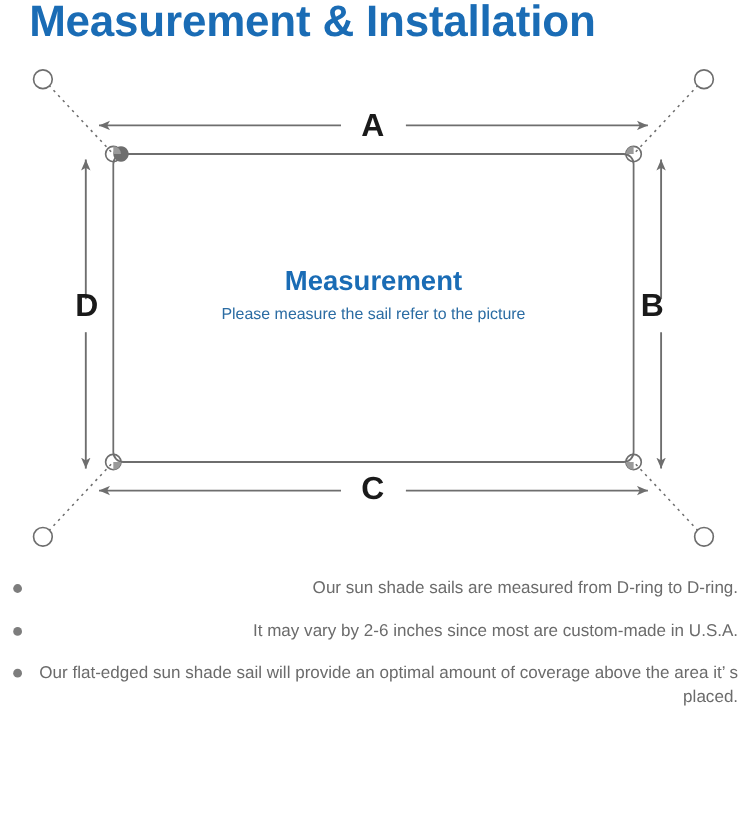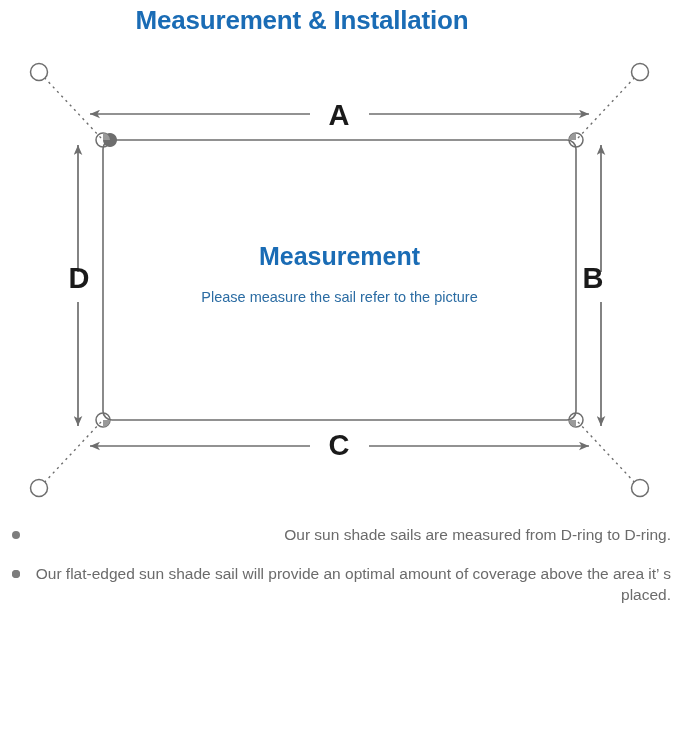--- a/index.html
+++ b/index.html
@@ -17,26 +17,25 @@
   }
 
   
   .page-title {
     position: absolute;
     left: 0;
     top: 0;
     width: 568px;
     text-align: center;
     font-family: "Liberation Sans", sans-serif;
-    font-size: 26px;
+    font-size: 40px;
     font-weight: bold;
     color: #1a6cb5;
     letter-spacing: -0.2px;
     line-height: 40px;
-    padding-left: 18px;
   }
 
   
   .diagram {
     position: absolute;
     left: 0;
     top: 44px;
     width: 679px;
     height: 470px;
   }
@@ -58,21 +57,21 @@
     font-weight: bold;
     color: #1a6cb5;
     line-height: 32px;
   }
   .center-sub {
     font-family: "Liberation Sans", sans-serif;
     font-size: 14.5px;
     font-weight: normal;
     color: #2b6ca3;
     line-height: 22px;
-    margin-top: 14px;
+    margin-top: 3px;
   }
 
   .dim-label {
     position: absolute;
     font-family: "Liberation Sans", sans-serif;
     font-size: 29px;
     font-weight: bold;
     color: #1a1a1a;
     line-height: 30px;
     text-align: center;
@@ -187,18 +186,19 @@
   <div class="dim-label dim-d">D</div>
 </div>
 
 <div class="notes">
   <div class="note-row">
     <span class="note-bullet"></span>
     <span>Our sun shade sails are measured from D-ring to D-ring.</span>
   </div>
   <div class="note-row">
     <span class="note-bullet"></span>
+    <span>It may vary by 2-6 inches since most are custom-made in U.S.A.</span>
   </div>
   <div class="note-row">
     <span class="note-bullet"></span>
     <span>Our flat-edged sun shade sail will provide an optimal amount of coverage above the area it’ s placed.</span>
   </div>
 </div>
 
 </body></html>

